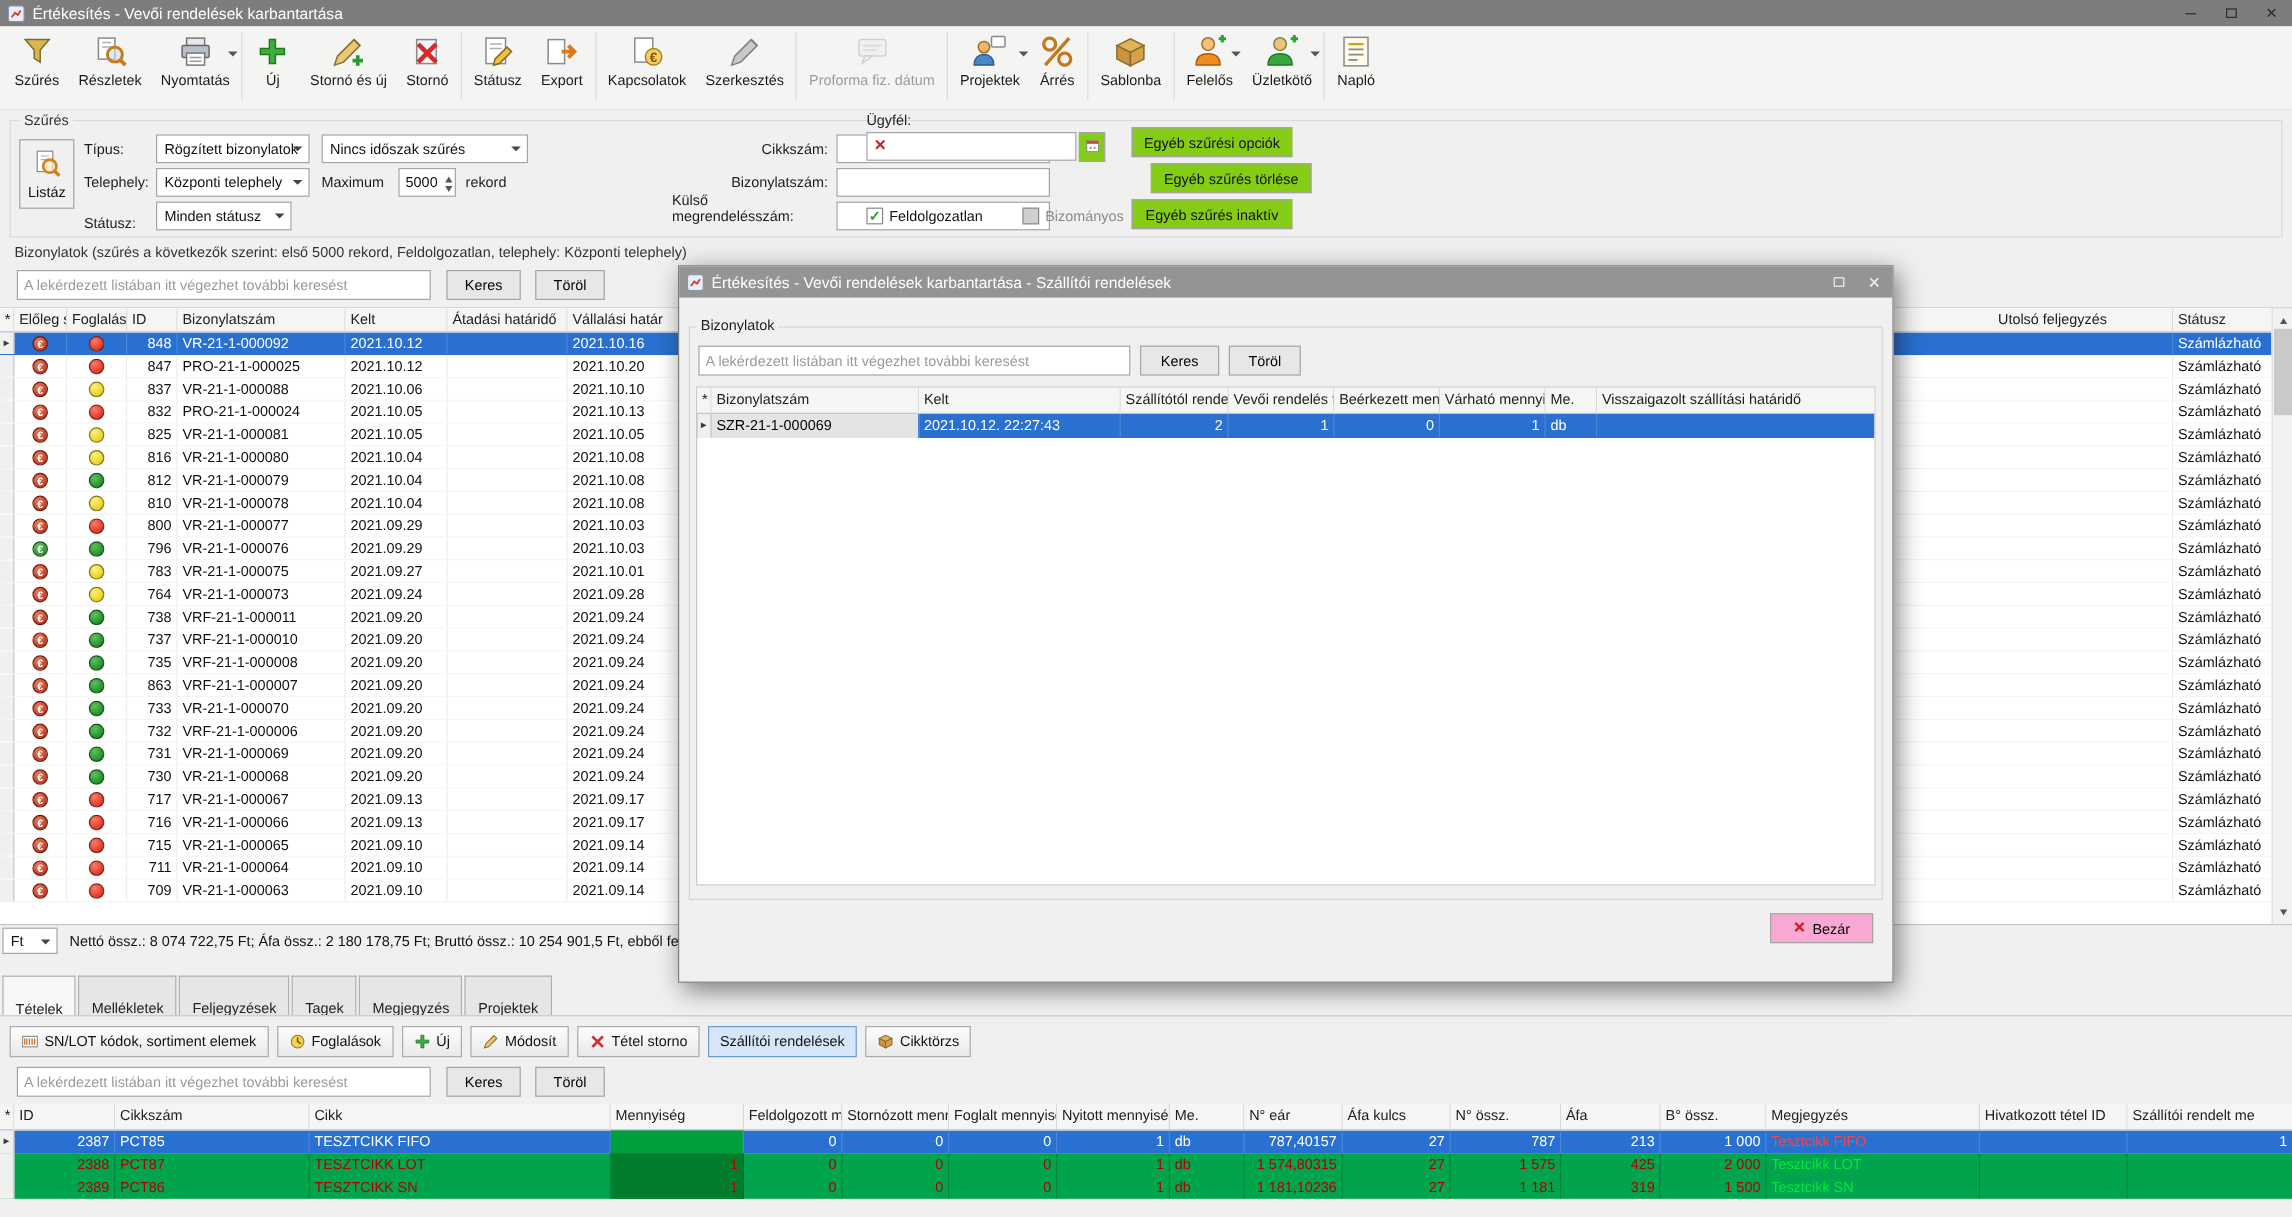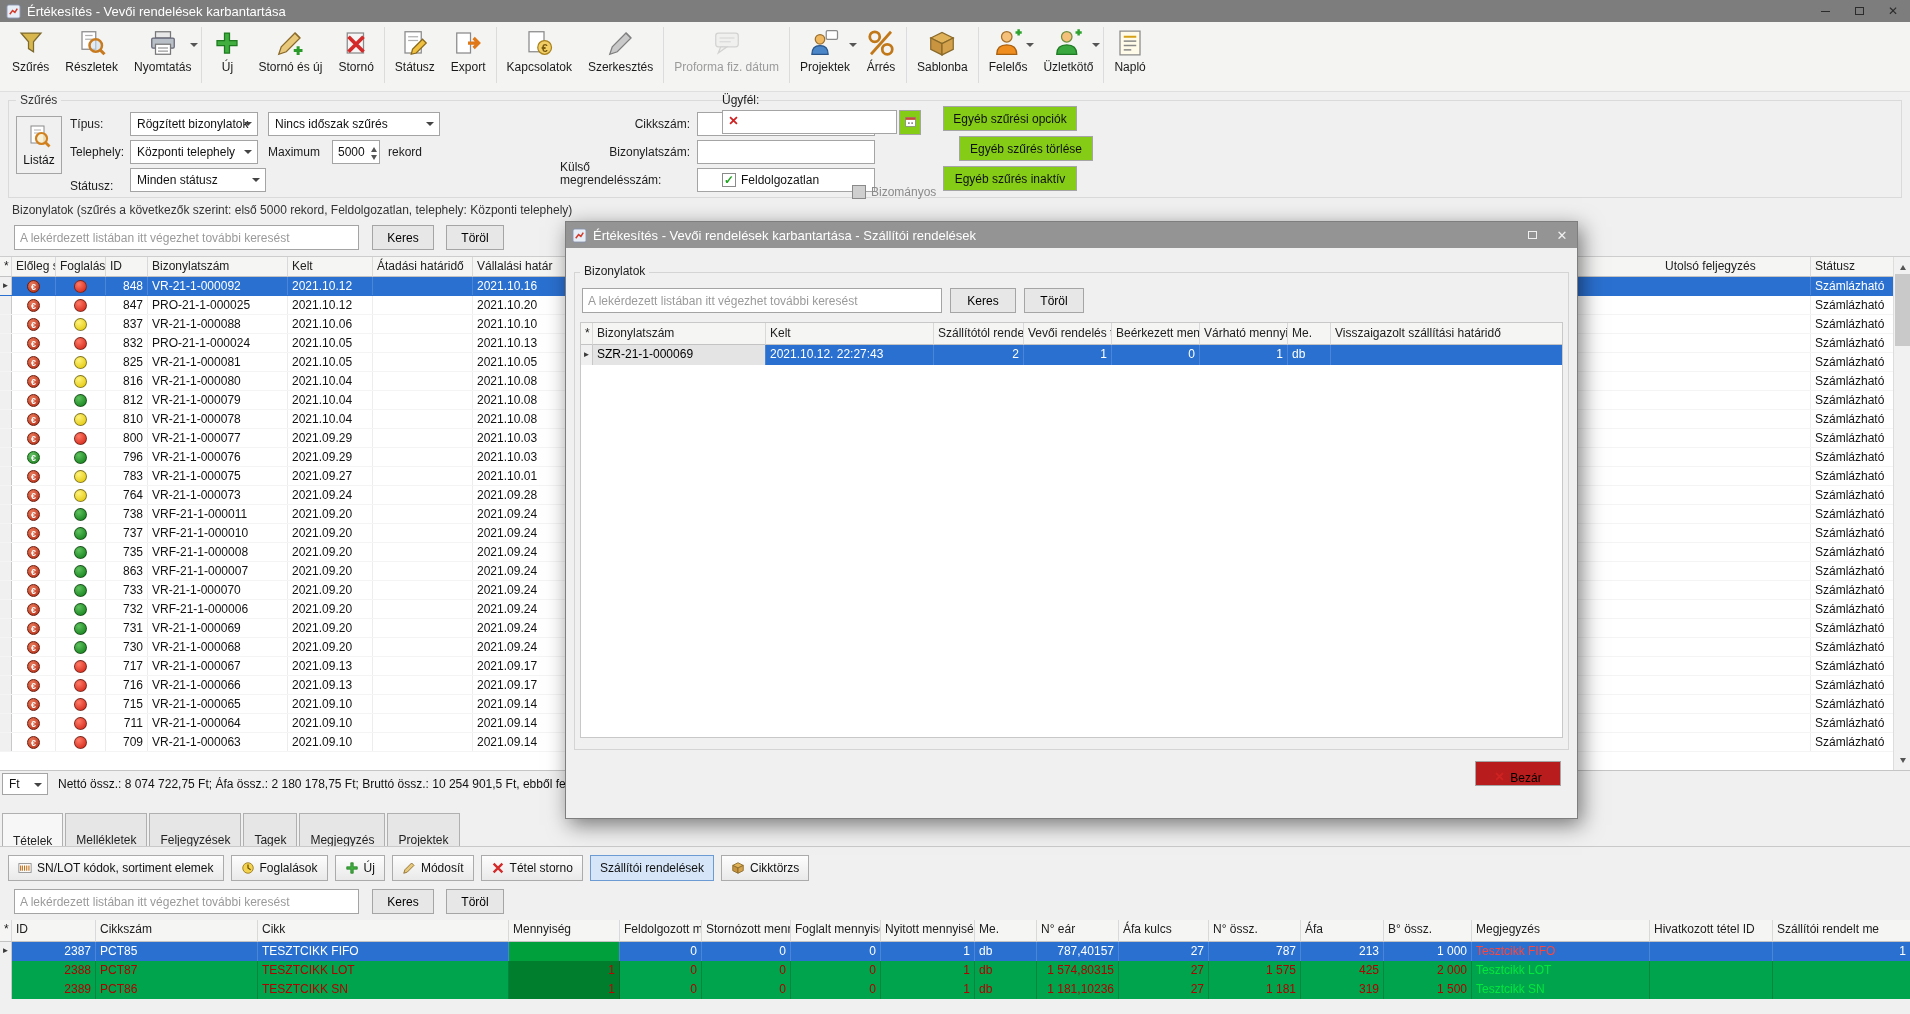--- a/index.html
+++ b/index.html
@@ -130,21 +130,21 @@
 .dlg-srch::placeholder{color:#9a9a9a}
 .dlg-keres{position:absolute;left:384px;top:40px;width:66px}
 .dlg-torol{position:absolute;left:458px;top:40px;width:60px}
 .dlg-grid{position:absolute;left:14px;right:14px;top:74px;bottom:56px;background:#fff;border:1px solid #c8c8c8;overflow:hidden}
 .xc0{width:12px}.xc1{width:173px}.xc2{width:168px}.xc3{width:90px}.xc4{width:88px}.xc5{width:88px}.xc6{width:88px}.xc7{width:43px}.xc8{width:233px}
 .xghead{display:flex;height:22px}
 .xghead .hcell{line-height:21px}
 .xrow{display:flex;height:20px;line-height:19px;background:#2a70d0;color:#fff}
 .xrow .mcell{border-right-color:#4a85d8}
 .focuscell{background:#e4e4e4;color:#000}
-.dlg-close{position:absolute;right:16px;bottom:8px;width:86px;height:25px;background:#b91c1c;border:1px solid #a5a5a5;font:inherit;display:flex;align-items:flex-end;justify-content:center;gap:5px}
+.dlg-close{position:absolute;right:16px;bottom:8px;width:86px;height:25px;background:#f9a8d4;border:1px solid #a5a5a5;font:inherit;display:flex;align-items:center;justify-content:center;gap:5px}
 .dlg-close svg{width:11px;height:11px}
 .dlg-status{position:absolute;left:0;right:0;bottom:0;height:24px;border-top:1px solid #cfcfcf;line-height:23px;padding-left:8px;color:#222;background:#f0f0f0}
 .grip{position:absolute;right:2px;bottom:2px;width:0;height:0;border-left:10px solid transparent;border-bottom:10px solid #b7b7b7}
 </style>
 </head>
 <body>
 
 <div class="app">
 
   <div class="titlebar">
@@ -331,21 +331,21 @@
             <line x1="18.5" y1="18.5" x2="22.5" y2="22.5" stroke="#d2801e" stroke-width="2.8"></line>
           </svg></span>
       <span>Listáz</span>
     </div>
 
     <div class="flabel" style="left:70px;top:20px">Típus:</div>
     <div class="combo" style="left:130px;top:20px;width:128px"><span>Rögzített bizonylatok</span><span class="carr"></span></div>
     <div class="flabel" style="left:70px;top:48px">Telephely:</div>
     <div class="combo" style="left:130px;top:48px;width:128px"><span>Központi telephely</span><span class="carr"></span></div>
     <div class="flabel" style="left:70px;top:82px">Státusz:</div>
-    <div class="combo" style="left:130px;top:76px;width:136px"><span>Minden státusz</span><span class="carr"></span></div>
+    <div class="combo" style="left:130px;top:76px;width:113px"><span>Minden státusz</span><span class="carr"></span></div>
 
     <div class="combo" style="left:268px;top:20px;width:172px"><span>Nincs időszak szűrés</span><span class="carr"></span></div>
     <div class="flabel" style="left:268px;top:48px">Maximum</div>
     <div class="spin"><span>5000</span><span class="sarrs">
           <span class="tri-u"></span>
           <span class="tri-d"></span>
         </span></div>
     <div class="flabel" style="left:388px;top:48px">rekord</div>
 
     <div class="flabel" style="left:540px;top:20px;width:150px;text-align:right">Cikkszám:</div>
@@ -366,21 +366,21 @@
             <rect x="2" y="3" width="12" height="11" fill="#fff" stroke="#888"></rect>
             <rect x="2" y="3" width="12" height="3" fill="#c84a3a"></rect>
             <path d="M5 9h2v2H5zM9 9h2v2H9z" fill="#888"></path>
           </svg></span>
     </div>
 
     <label class="chk" style="left:722px;top:80px">
       <span class="chkbox">✓</span>
       <span>Feldolgozatlan</span>
     </label>
-    <label class="chk" style="left:852px;top:92px">
+    <label class="chk" style="left:852px;top:80px">
       <span class="chkbox grayed"></span>
       <span class="graylab">Bizományos</span>
     </label>
 
     <div>
         <button class="fbtn obtn" style="top: 14px;">Egyéb szűrési opciók</button>
         <button class="fbtn obtn" style="top: 44px; margin-left: 16px;">Egyéb szűrés törlése</button>
         <button class="fbtn obtn" style="top: 74px; text-align: center;">Egyéb szűrés inaktív</button>
       </div>
   </div>

